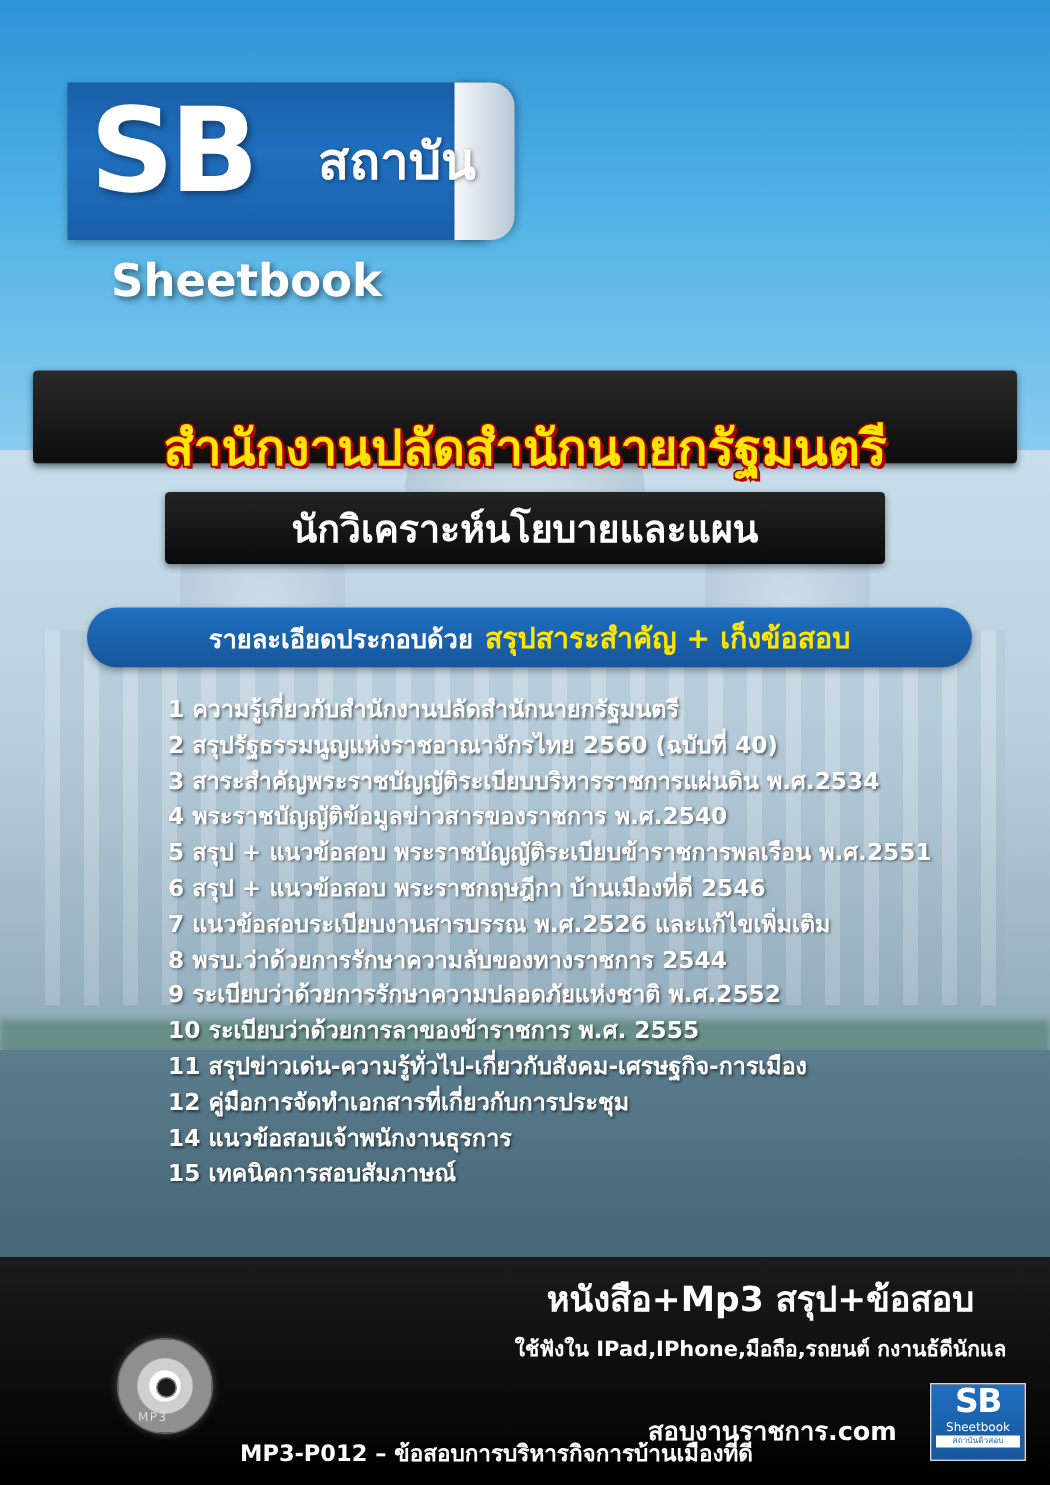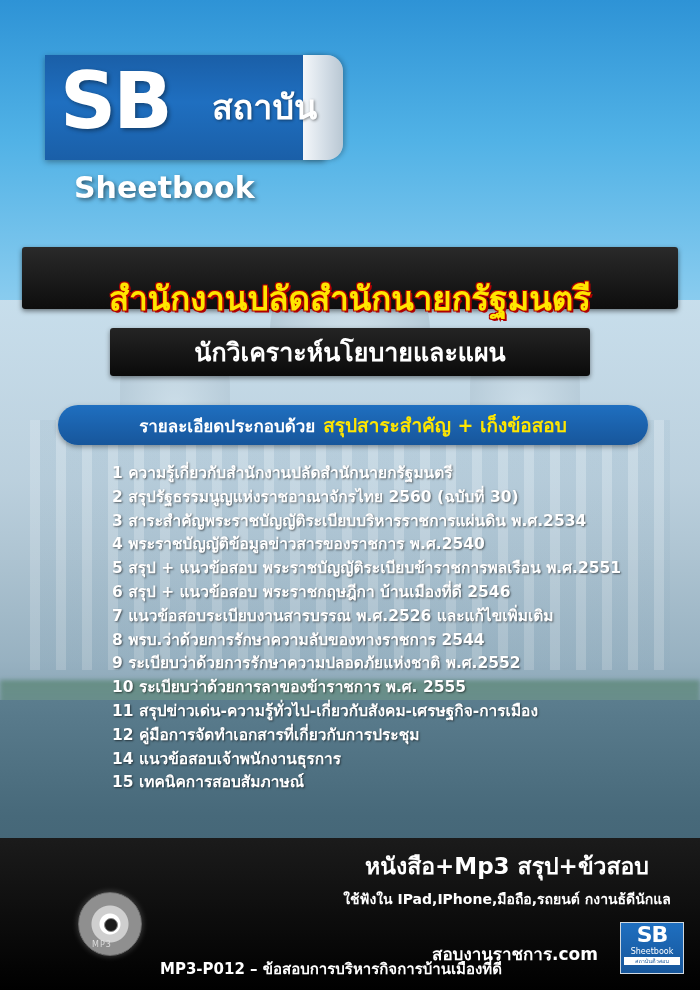--- a/index.html
+++ b/index.html
@@ -311,39 +311,39 @@
     <div class="title-sub">นักวิเคราะห์นโยบายและแผน</div>
   </div>
 
   <div class="ribbon">
     <span class="ribbon-label">รายละเอียดประกอบด้วย</span>
     <span class="ribbon-highlight">สรุปสาระสำคัญ + เก็งข้อสอบ</span>
   </div>
 
   <div class="list">
     <div class="list-item">1 ความรู้เกี่ยวกับสำนักงานปลัดสำนักนายกรัฐมนตรี</div>
-    <div class="list-item">2 สรุปรัฐธรรมนูญแห่งราชอาณาจักรไทย 2560 (ฉบับที่ 30)</div>
+    <div class="list-item">2 สรุปรัฐธรรมนูญแห่งราชอาณาจักรไทย 2560 (ฉบับที่ 40)</div>
     <div class="list-item">3 สาระสำคัญพระราชบัญญัติระเบียบบริหารราชการแผ่นดิน พ.ศ.2534</div>
     <div class="list-item">4 พระราชบัญญัติข้อมูลข่าวสารของราชการ พ.ศ.2540</div>
     <div class="list-item">5 สรุป + แนวข้อสอบ พระราชบัญญัติระเบียบข้าราชการพลเรือน พ.ศ.2551</div>
     <div class="list-item">6 สรุป + แนวข้อสอบ พระราชกฤษฎีกา บ้านเมืองที่ดี 2546</div>
     <div class="list-item">7 แนวข้อสอบระเบียบงานสารบรรณ พ.ศ.2526 และแก้ไขเพิ่มเติม</div>
     <div class="list-item">8 พรบ.ว่าด้วยการรักษาความลับของทางราชการ 2544</div>
     <div class="list-item">9 ระเบียบว่าด้วยการรักษาความปลอดภัยแห่งชาติ พ.ศ.2552</div>
     <div class="list-item">10 ระเบียบว่าด้วยการลาของข้าราชการ พ.ศ. 2555</div>
     <div class="list-item">11 สรุปข่าวเด่น-ความรู้ทั่วไป-เกี่ยวกับสังคม-เศรษฐกิจ-การเมือง</div>
     <div class="list-item">12 คู่มือการจัดทำเอกสารที่เกี่ยวกับการประชุม</div>
     <div class="list-item">14 แนวข้อสอบเจ้าพนักงานธุรการ</div>
     <div class="list-item">15 เทคนิคการสอบสัมภาษณ์</div>
   </div>
 
   <div class="footer-band"></div>
 
   <div class="footer-head">
-    <div class="footer-head-line1">หนังสือ+Mp3 สรุป+ข้วสอบ</div>
+    <div class="footer-head-line1">หนังสือ+Mp3 สรุป+ข้อสอบ</div>
     <div class="footer-head-line2">ใช้ฟังใน IPad,IPhone,มือถือ,รถยนต์ กงานธ้ดีนักแล</div>
   </div>
 
   <div class="mp3-disc"></div>
   <div class="mp3-label">MP3</div>
 
   <div class="footer-code">MP3-P012 – ข้อสอบการบริหารกิจการบ้านเมืองที่ดี</div>
   <div class="footer-site">สอบงานราชการ.com</div>
 
   <div class="footer-logo">

